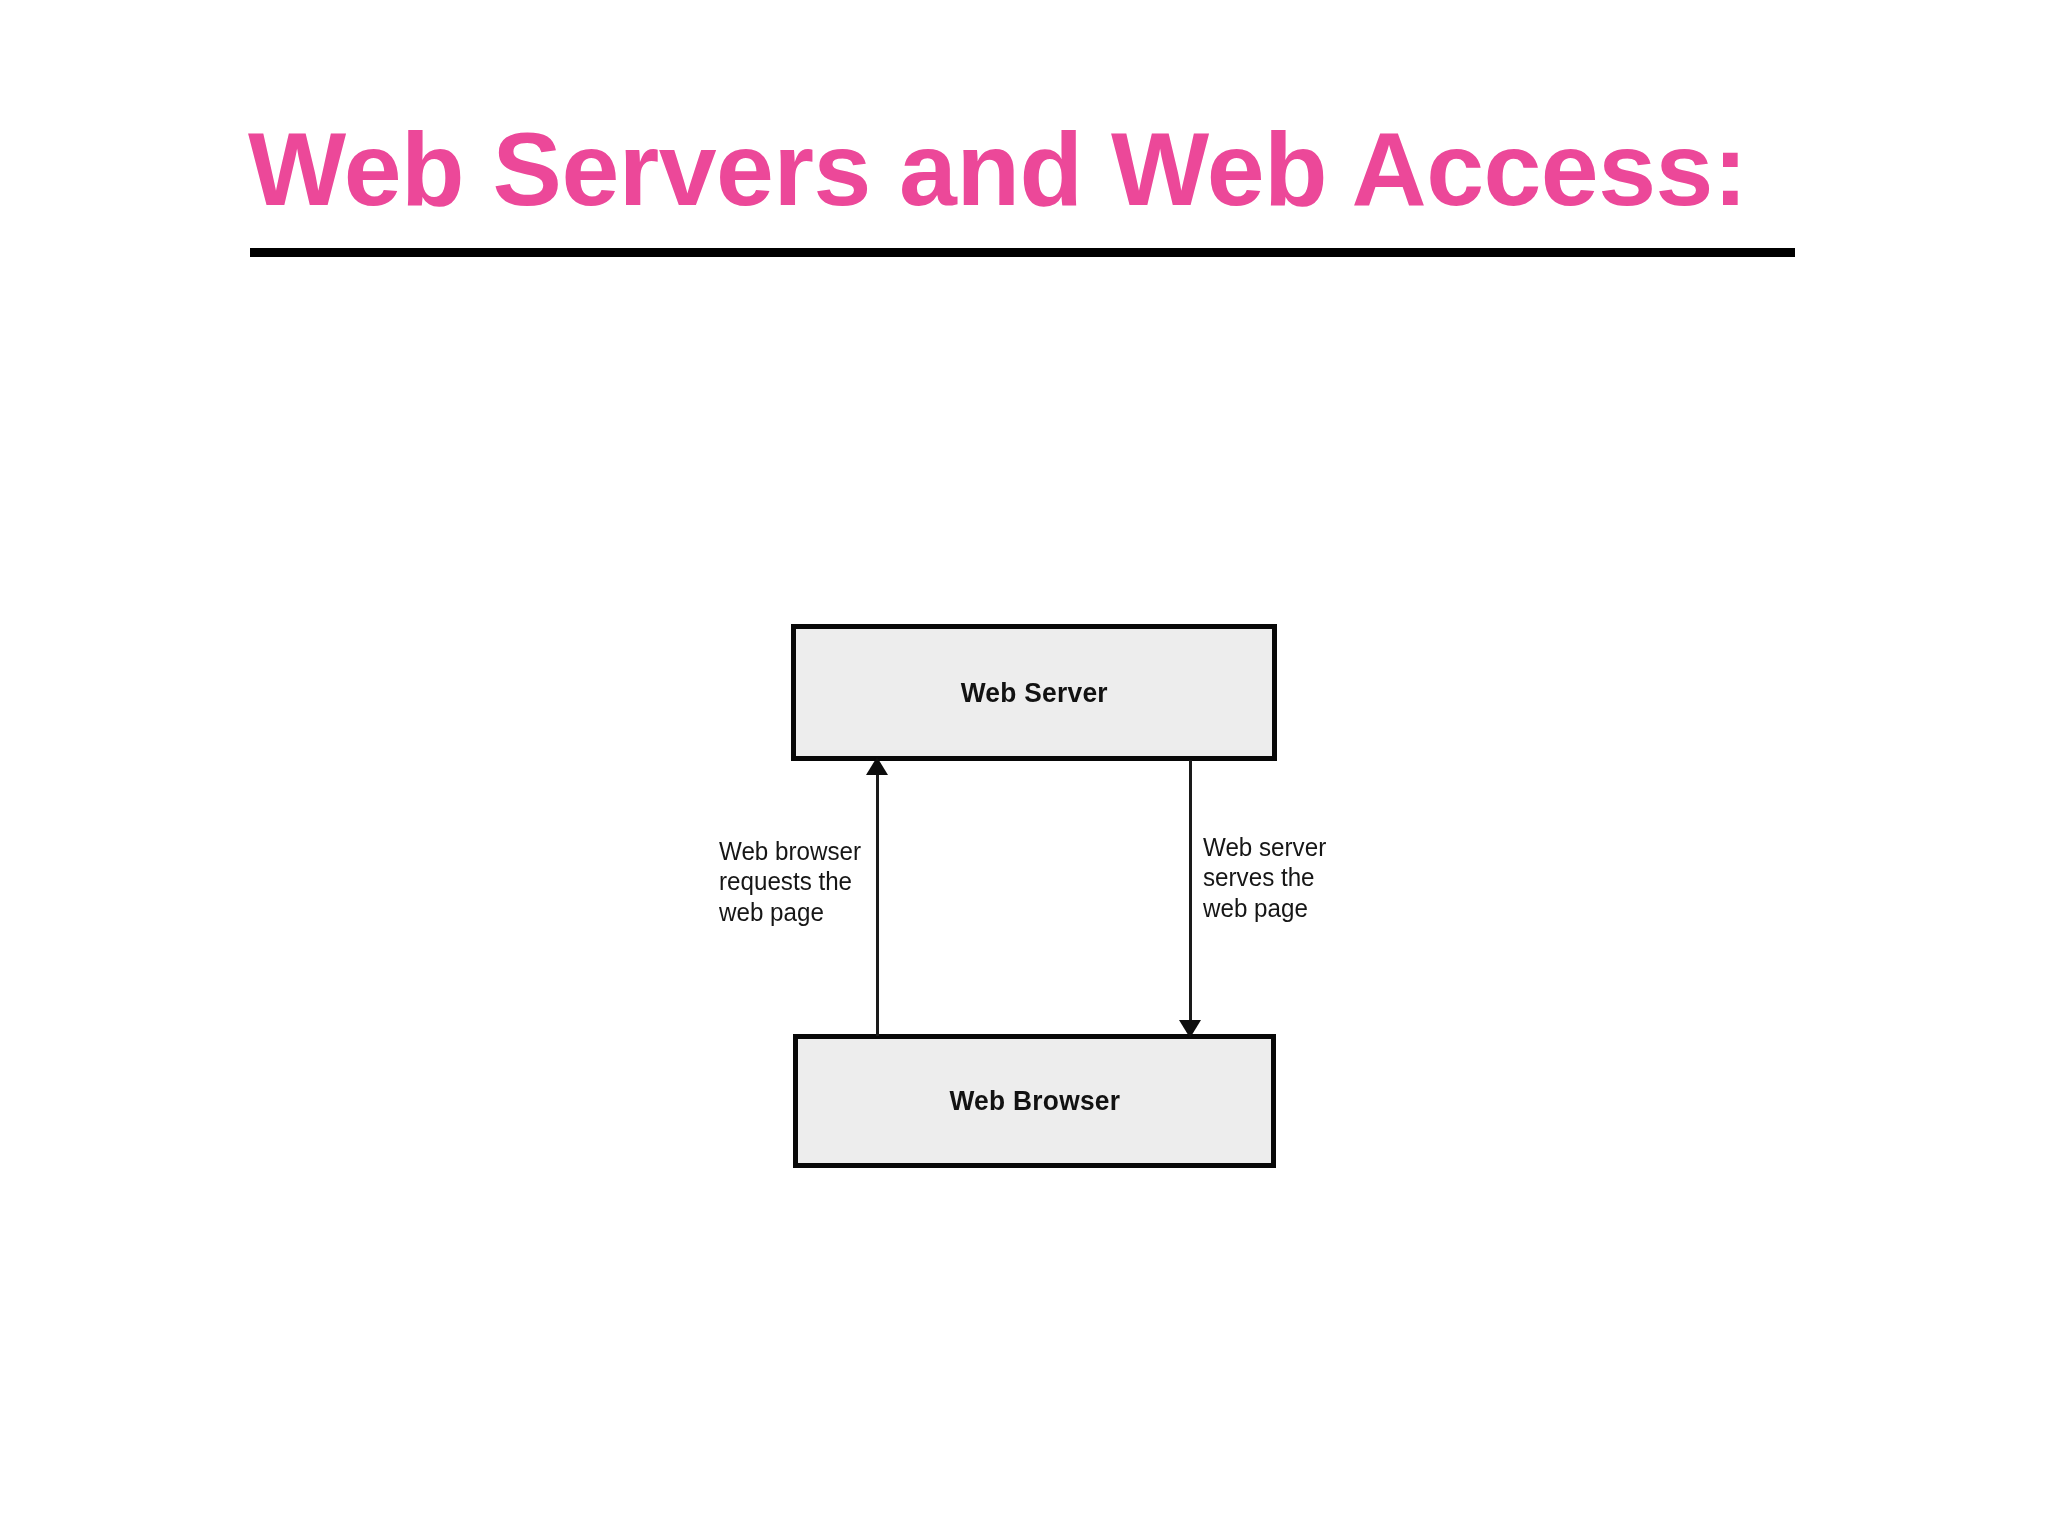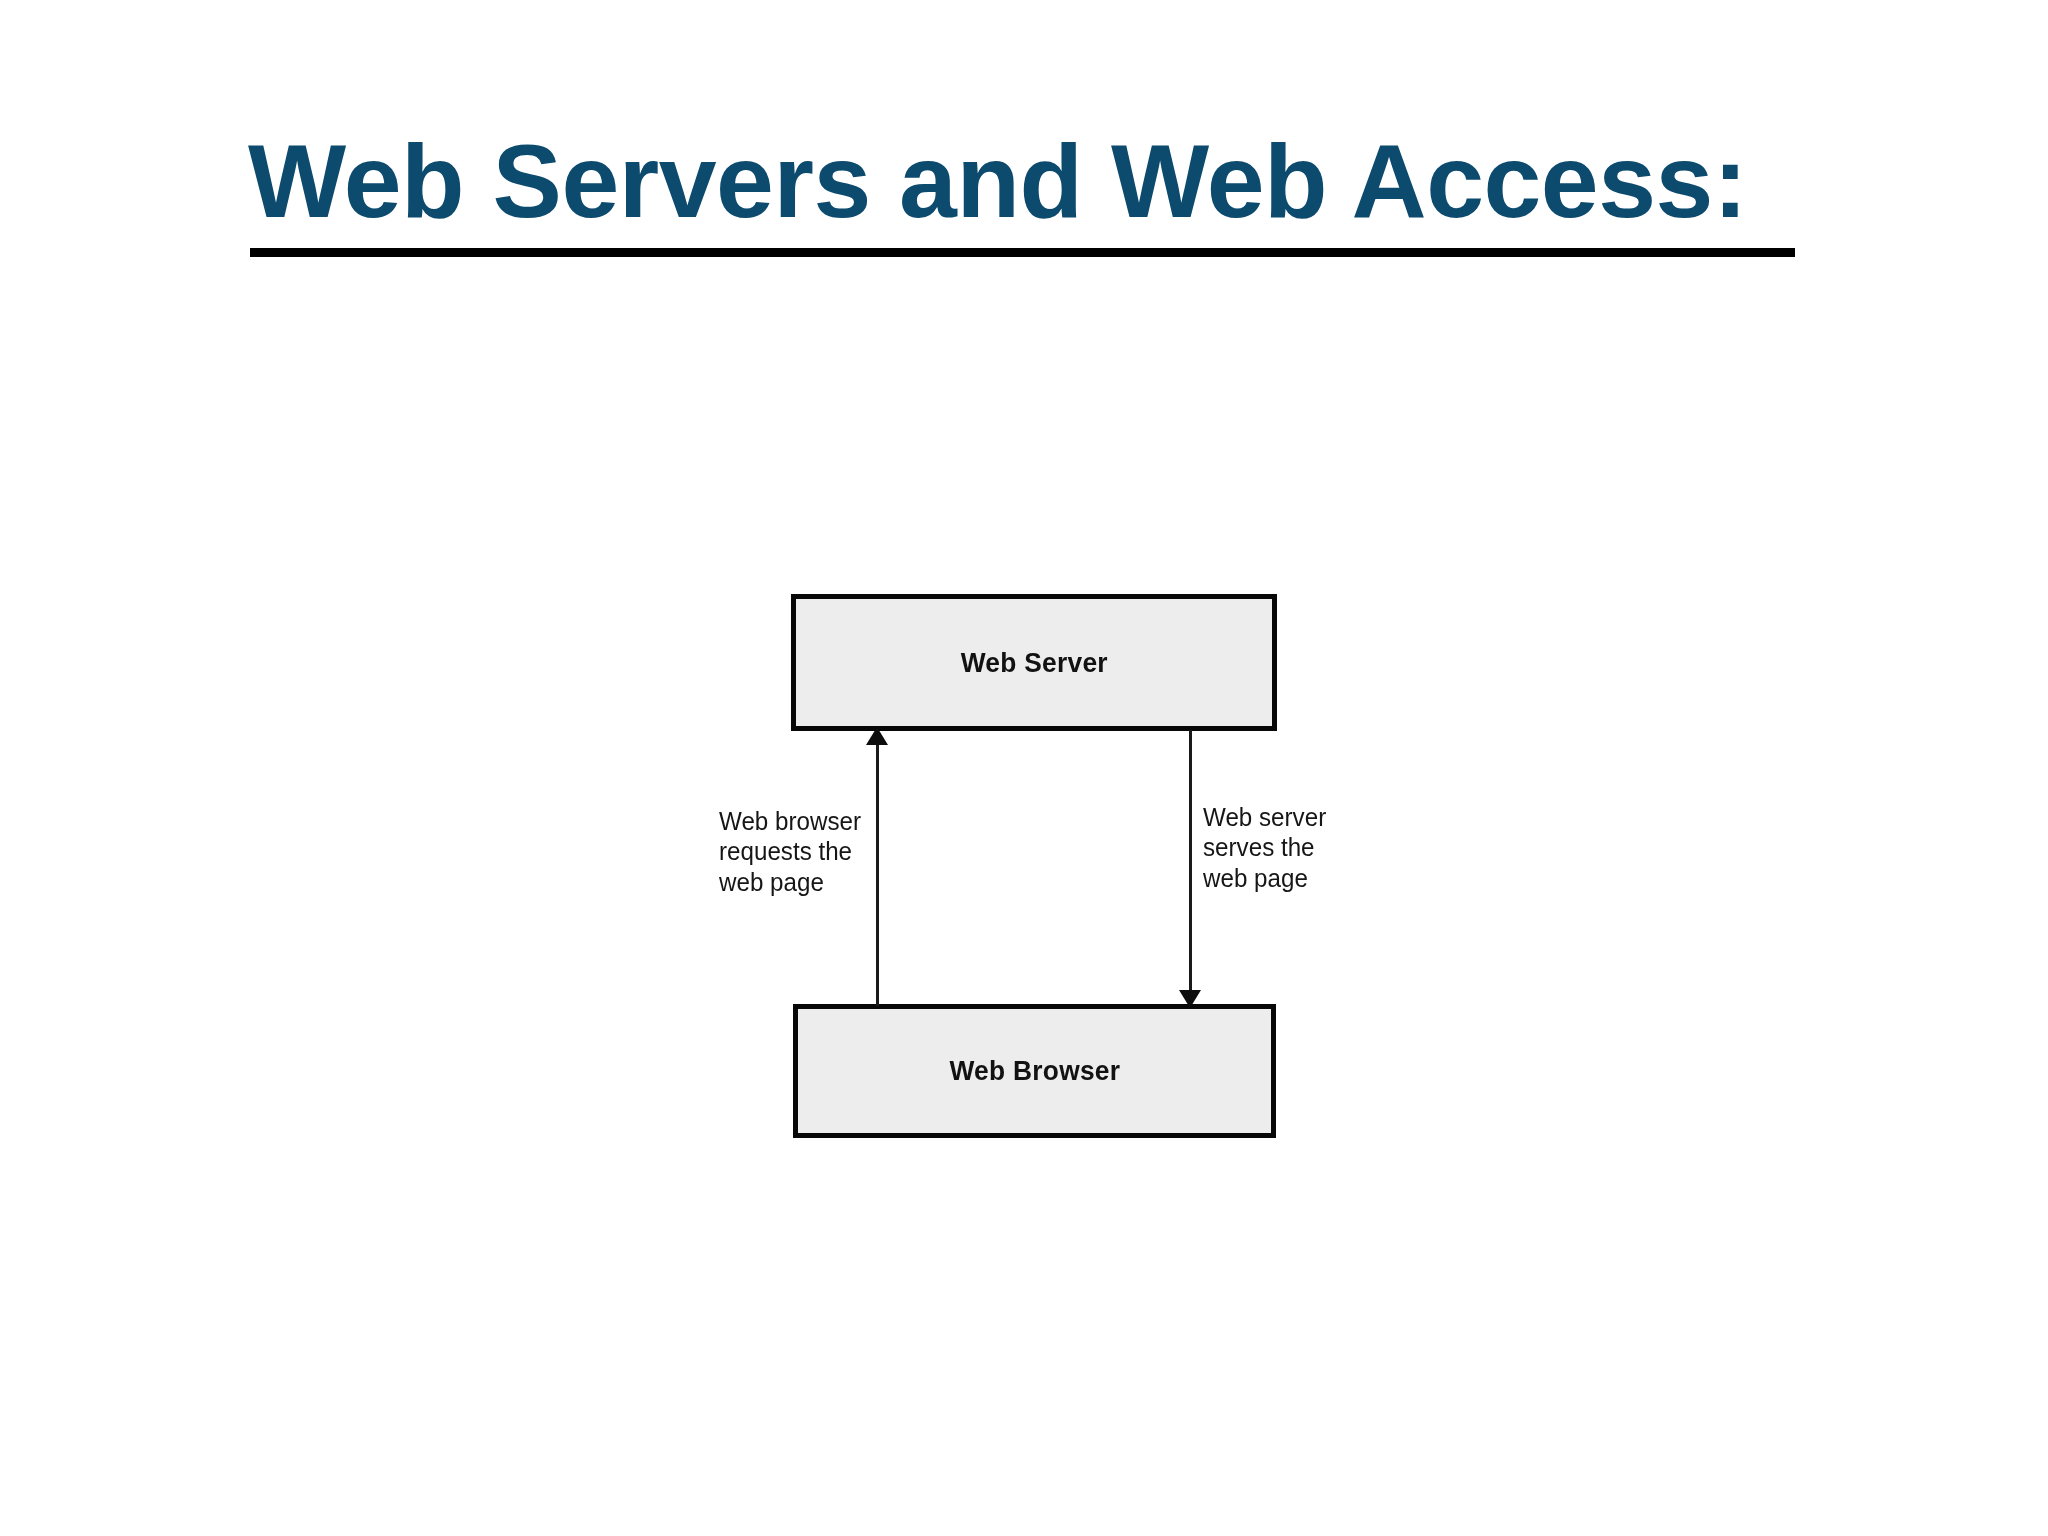--- a/index.html
+++ b/index.html
@@ -13,43 +13,43 @@
     position: relative;
     overflow: hidden;
     font-family: "Liberation Sans", sans-serif;
     -webkit-font-smoothing: antialiased;
   }
 
   
   #slide-title {
     position: absolute;
     left: 248px;
-    top: 120px;
+    top: 108px;
     width: 1560px;
     font-size: 104px;
     font-weight: bold;
     line-height: 1.18;
-    color: #0c4a6e;
+    color: #ec4899;
     letter-spacing: -0.5px;
     white-space: nowrap;
   }
   #title-underline {
     position: absolute;
     left: 250px;
     top: 248px;
     width: 1545px;
     height: 9px;
     background: #000000;
   }
 
   
   #diagram {
     position: absolute;
     left: 680px;
-    top: 570px;
+    top: 600px;
     width: 680px;
     height: 600px;
   }
 
   .node-box {
     position: absolute;
     box-sizing: border-box;
     background: #ededed;
     border: 5px solid #080808;
     display: flex;

